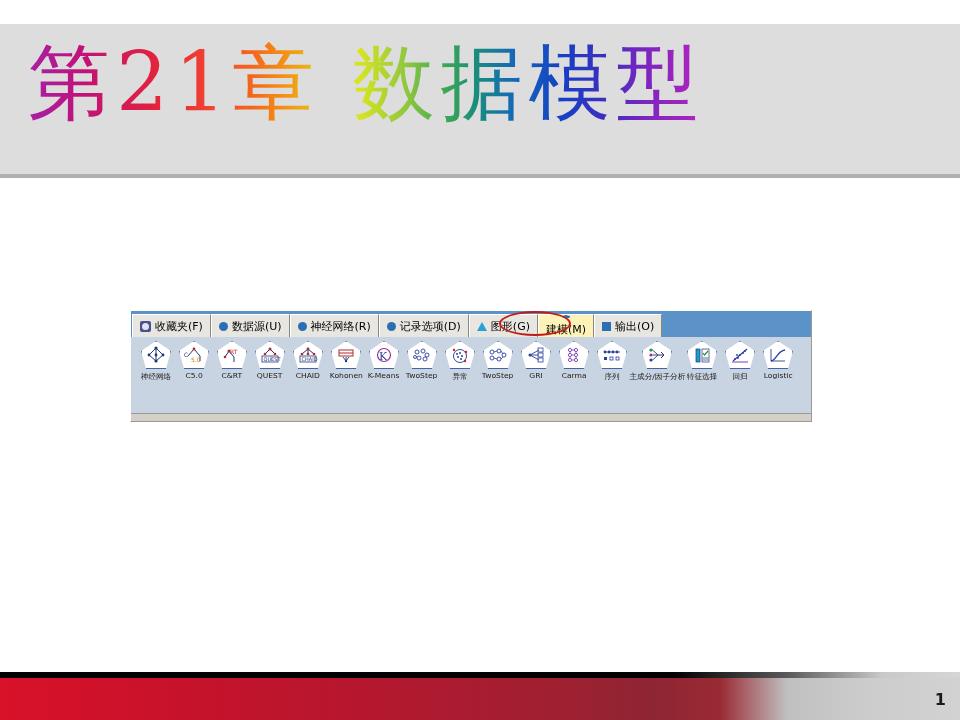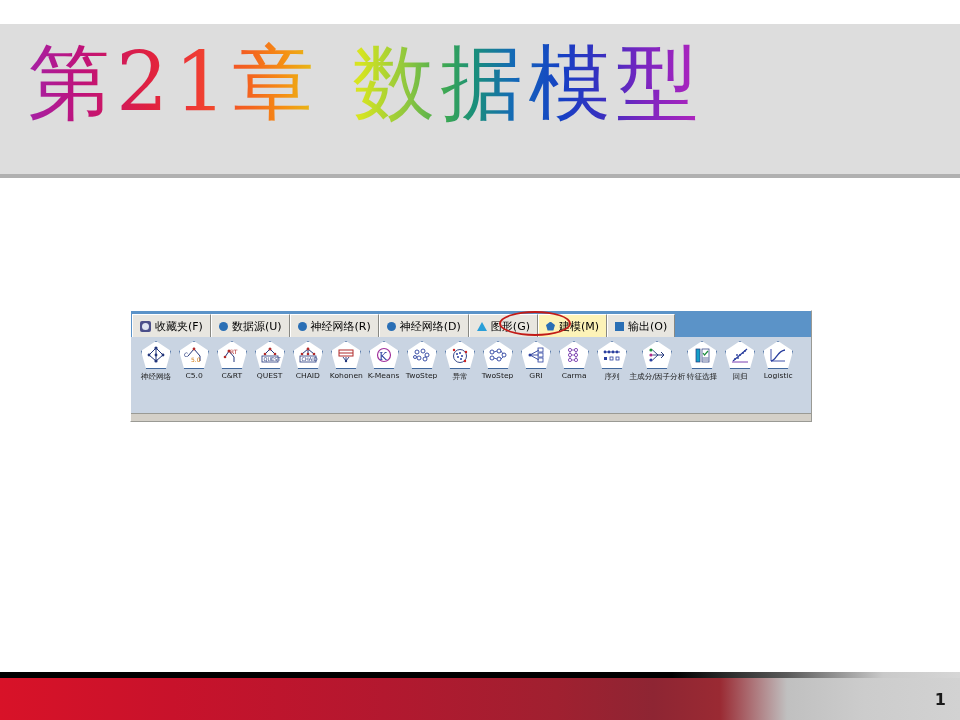--- a/index.html
+++ b/index.html
@@ -99,21 +99,21 @@
     padding: 0 7px;
     font-size: 11px;
     color: #000;
     background: #e8e6e0;
     border-top: 1px solid #ffffff;
     border-left: 1px solid #ffffff;
     border-right: 1px solid #888883;
     white-space: nowrap;
     font-family: "DejaVu Sans", sans-serif;
   }
-  .tab.selected { background: #fdf3b8; }
+  .tab.selected { background: #fdf3b8; flex-direction: column; }
   .tab-glyph { display: inline-block; line-height: 1; }
   .g-circle { width: 9px; height: 9px; border-radius: 50%; background: #2a6fb5; }
   .g-square { width: 9px; height: 9px; background: #2a6fb5; }
   .g-tri {
     width: 0; height: 0;
     border-left: 5px solid transparent;
     border-right: 5px solid transparent;
     border-bottom: 9px solid #2a9fd8;
   }
   .g-pent {
@@ -237,21 +237,21 @@
         <span>数据源(U)</span>
       </div>
 
       <div class="tab">
         <span class="tab-glyph g-circle"></span>
         <span>神经网络(R)</span>
       </div>
 
       <div class="tab">
         <span class="tab-glyph g-circle"></span>
-        <span>神经网络(D)</span>
+        <span>记录选项(D)</span>
       </div>
 
       <div class="tab">
         <span class="tab-glyph g-tri"></span>
         <span>图形(G)</span>
       </div>
 
       <div class="tab selected">
         <span class="tab-glyph g-pent"></span>
         <span>建模(M)</span>

